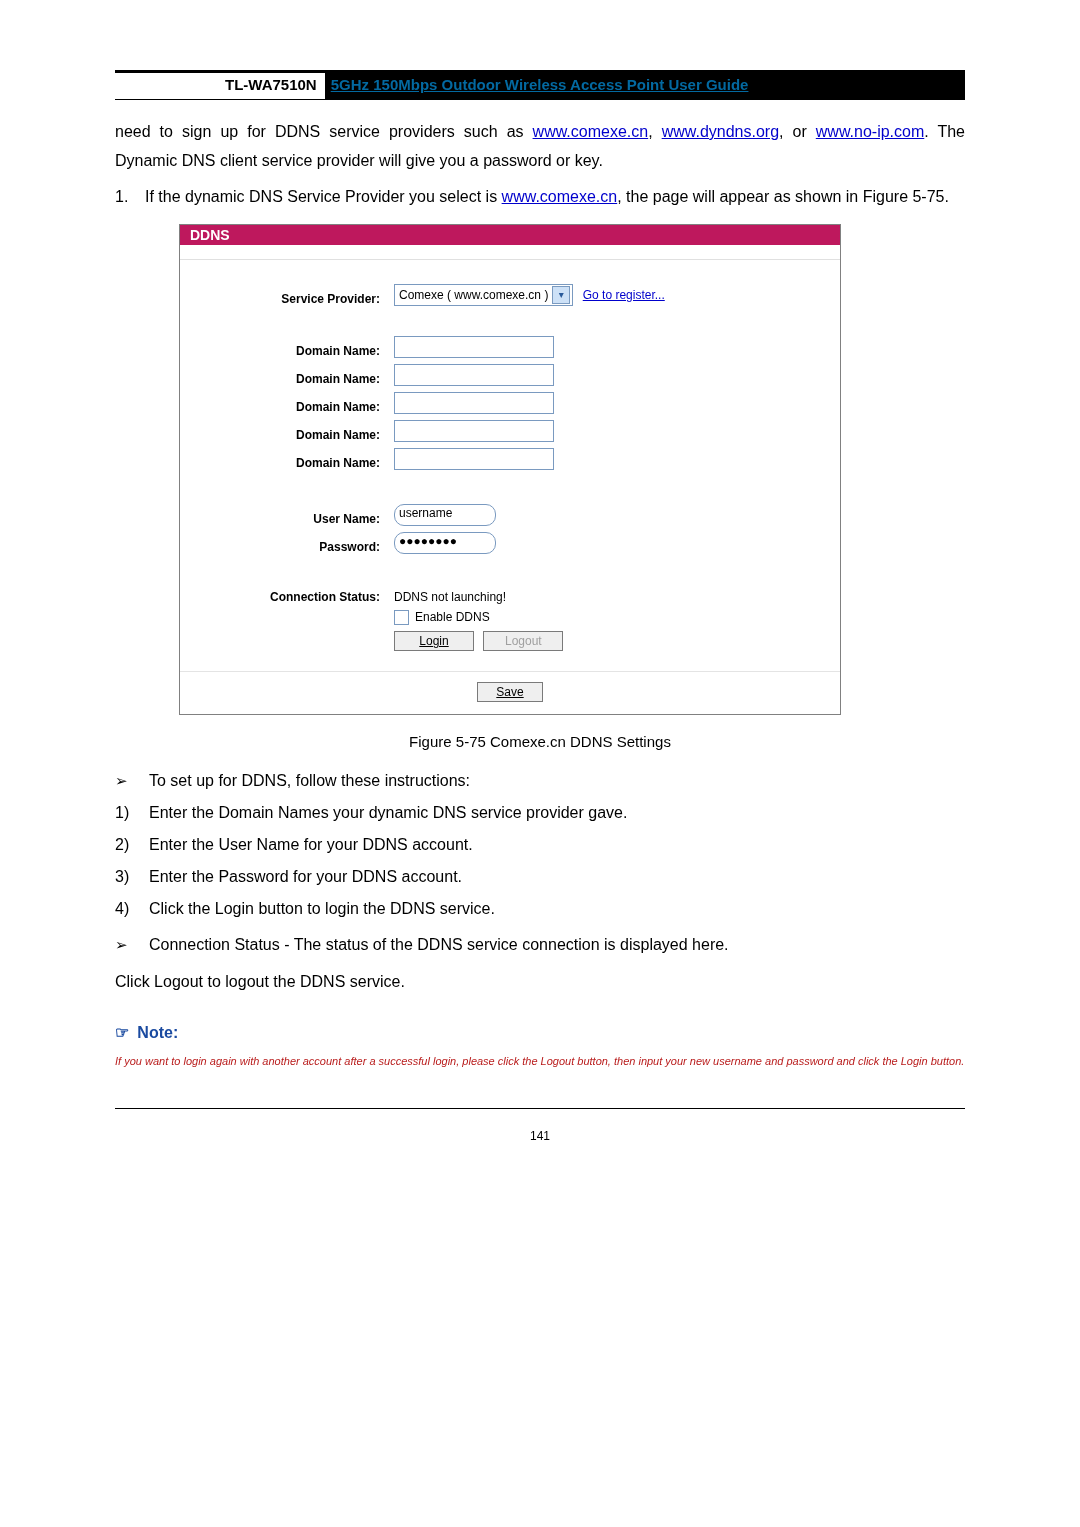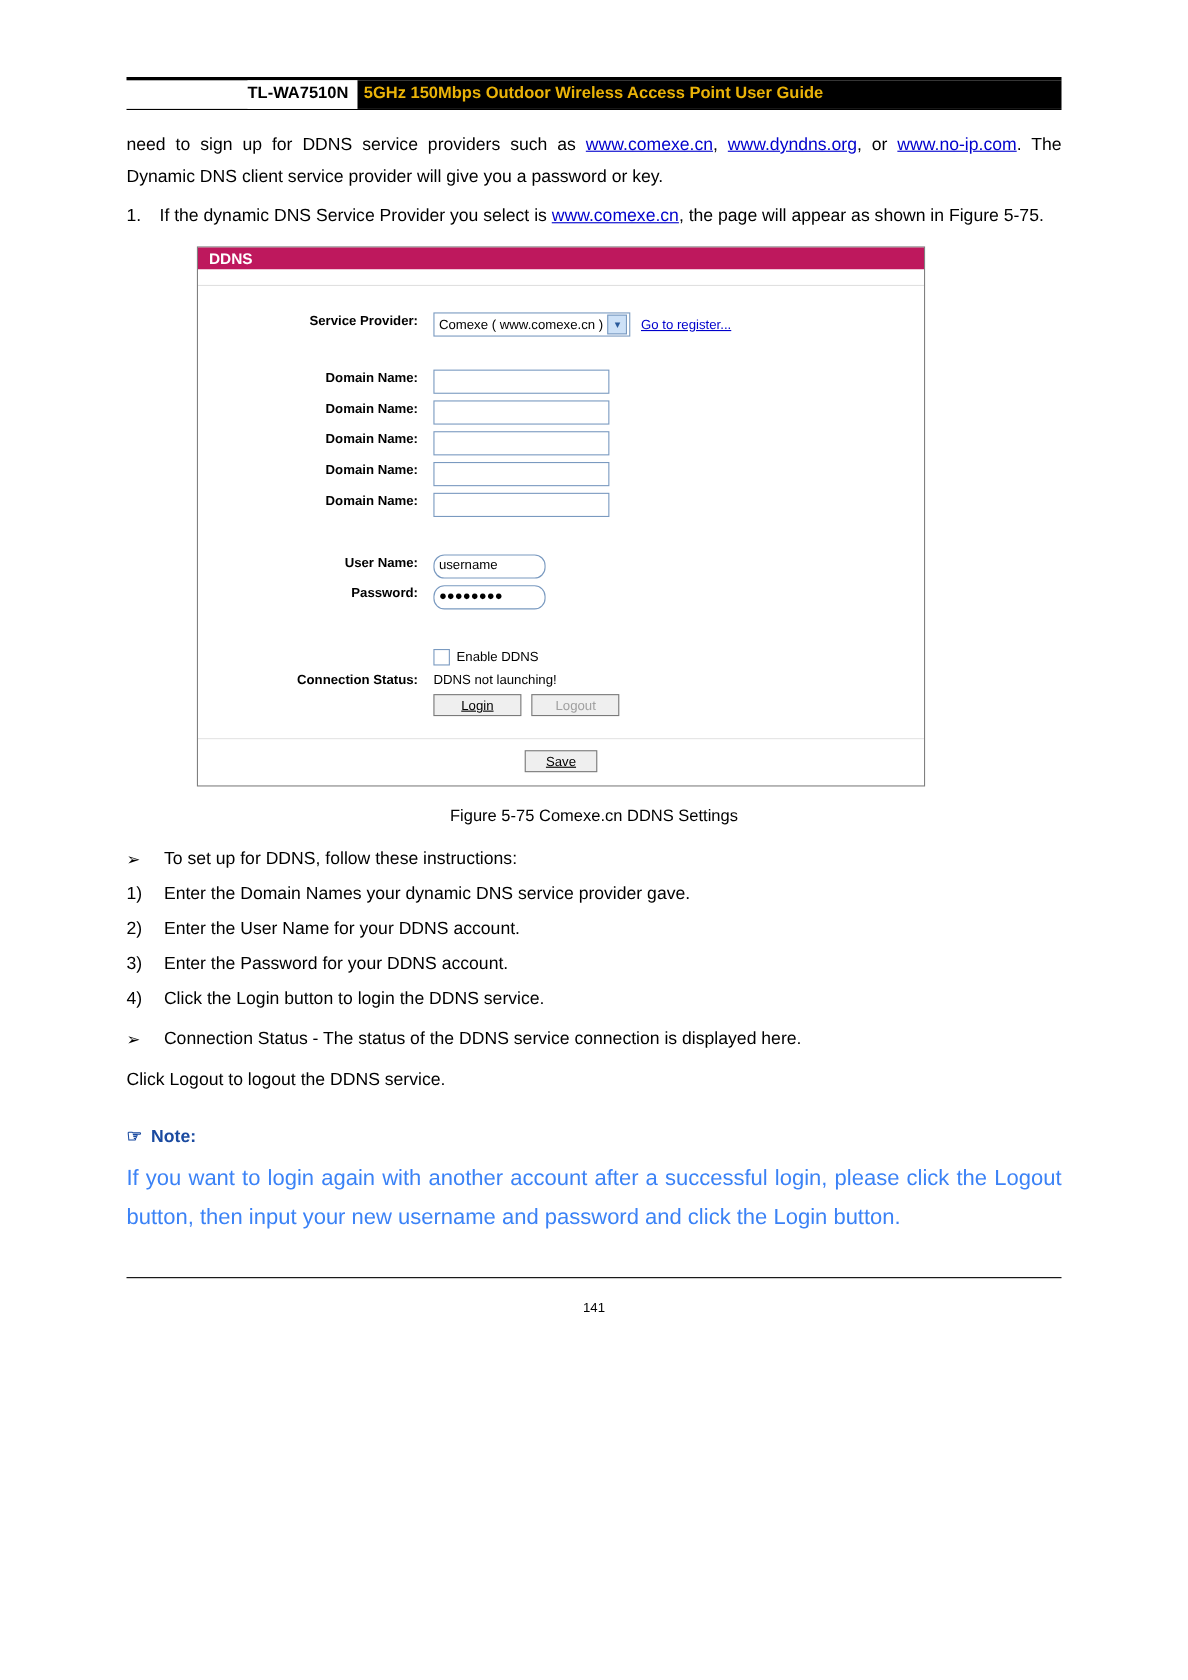--- a/index.html
+++ b/index.html
@@ -29,24 +29,25 @@
   .header-bar .model {
     background:#fff;
     color:#000;
     font-weight:bold;
     font-size:15px;
     padding:3px 8px 0 0;
   }
   .header-bar .title {
     flex:1;
     background:#000;
-    color:#eab308;
+    color:#0369a1;
     font-weight:bold;
     font-size:15px;
     padding:3px 0 0 6px;
+    text-decoration:underline;
   }
   .body-text { font-size:16px; line-height:1.8; text-align:justify; }
   a.blue { color:#0000cc; text-decoration:underline; }
   .indent-list { margin:8px 0 14px 0; }
   .list-row { display:flex; margin:6px 0; font-size:16px; line-height:1.65; }
   .list-row .num { flex:0 0 30px; }
   .list-row .txt { flex:1; }
   .screenshot-box {
     margin:6px 0 12px 64px;
     width:660px;
@@ -56,21 +57,21 @@
   }
   .ss-green {
     background:#be185d;
     color:#fff;
     font-weight:bold;
     font-size:14px;
     padding:2px 10px;
   }
   .ss-thin { height:14px; background:#fff; border-bottom:1px solid #e0e0e0; }
   .ss-body { padding:18px 20px 14px 20px; font-size:12px; }
-  .ss-row { display:flex; align-items:flex-start; margin:6px 0; }
+  .ss-row { display:flex; align-items:flex-end; margin:6px 0; }
   .ss-label { flex:0 0 180px; text-align:right; font-weight:bold; padding-right:14px; font-size:12px; }
   .ss-field { flex:1; }
   .ss-select {
     display:inline-flex; align-items:center;
     border:1px solid #7a9ac0; background:#fff;
     height:20px; font-size:12px; padding:0 2px 0 4px;
   }
   .ss-select .arrow {
     width:16px; height:16px; margin-left:4px;
     background:#cde1f7; border:1px solid #7a9ac0;
@@ -97,21 +98,21 @@
   .ss-footer { display:flex; justify-content:center; padding:10px 0 12px 0; border-top:1px solid #e4e4e4; }
   .ss-save { border:1px solid #7a7a7a; background:#efefef; font-size:12px; padding:2px 18px; text-decoration:underline; }
   .figcap { text-align:center; font-size:15px; margin:18px 0 22px 0; }
   .arrow-line { display:flex; margin:10px 0 14px 0; font-size:16px; }
   .arrow-line .ar { flex:0 0 34px; font-size:15px; }
   .steps { margin:2px 0 18px 0; }
   .steps .step { display:flex; font-size:16px; margin:14px 0; }
   .steps .step .sn { flex:0 0 34px; }
   .note-head { color:#1a4aa0; font-weight:bold; font-size:16px; margin:26px 0 10px 0; }
   .hand { font-family: "Segoe UI Symbol", Arial; margin-right:8px; }
-  .note-body { color:#3b82f6; font-size:20px; line-height:1.8; text-align:justify; }
+  .note-body { color:#b91c1c; font-size:11px; line-height:1.8; text-align:justify;font-style:italic; }
   .footer-line { border-top:1px solid #000; margin-top:36px; padding-top:20px; text-align:center; font-size:12px; }
   b { font-weight:normal; }
 </style>
 </head>
 <body>
 
 <div class="page">
 
   <div class="header-bar">
     <div class="blank"></div>
@@ -192,26 +193,26 @@
       <div class="ss-row">
           <div class="ss-label">Password:</div>
           <div class="ss-field">
             <div class="ss-input ss-input-sm">●●●●●●●●</div>
           </div>
         </div>
 
       <div style="height:24px"></div>
 
       <div class="ss-row">
+          <div class="ss-label">Connection Status:</div>
+          <div class="ss-field">DDNS not launching!</div>
+        </div>
+      <div class="ss-row">
           <div class="ss-label"></div>
           <div class="ss-field"><span class="ss-chk"></span><span>Enable DDNS</span></div>
-        </div>
-      <div class="ss-row">
-          <div class="ss-label">Connection Status:</div>
-          <div class="ss-field">DDNS not launching!</div>
         </div>
       <div class="ss-row">
           <div class="ss-label"></div>
           <div class="ss-field">
         <span class="ss-btn">Login</span>
         <span class="ss-btn disabled">Logout</span>
       </div>
         </div>
 
     </div>

